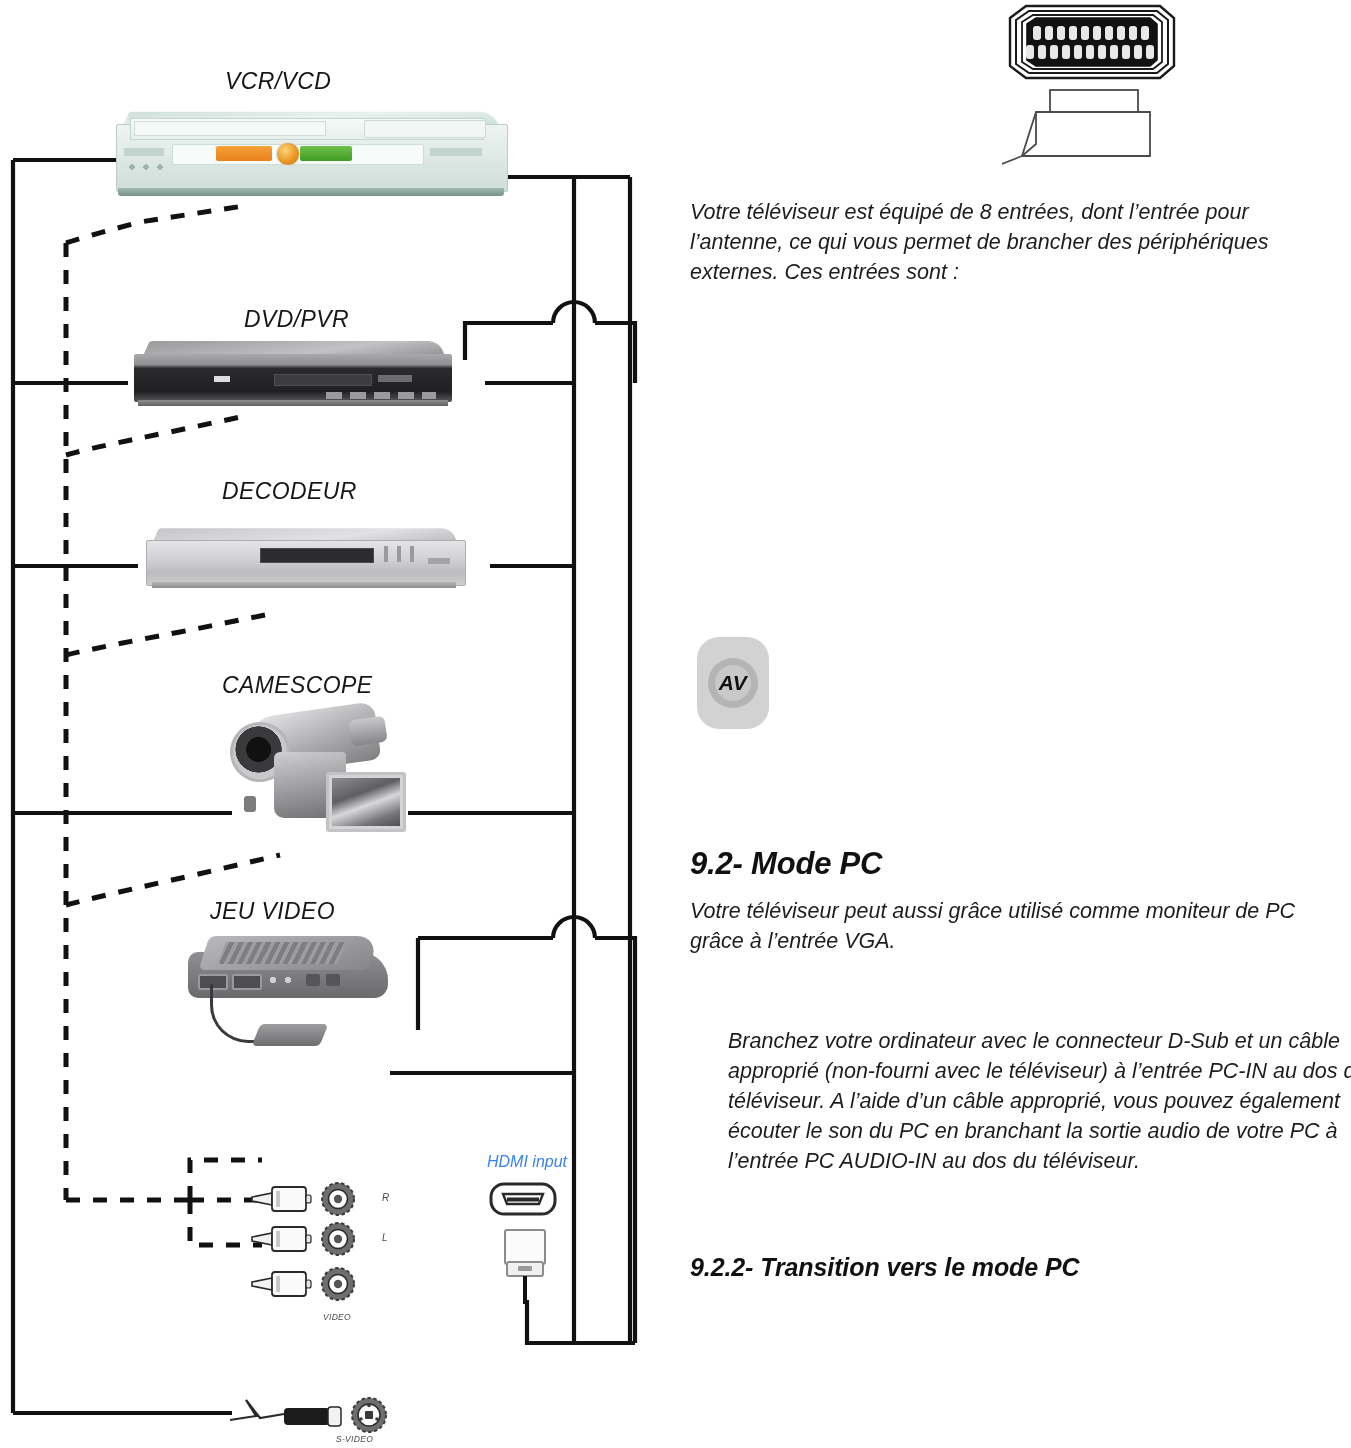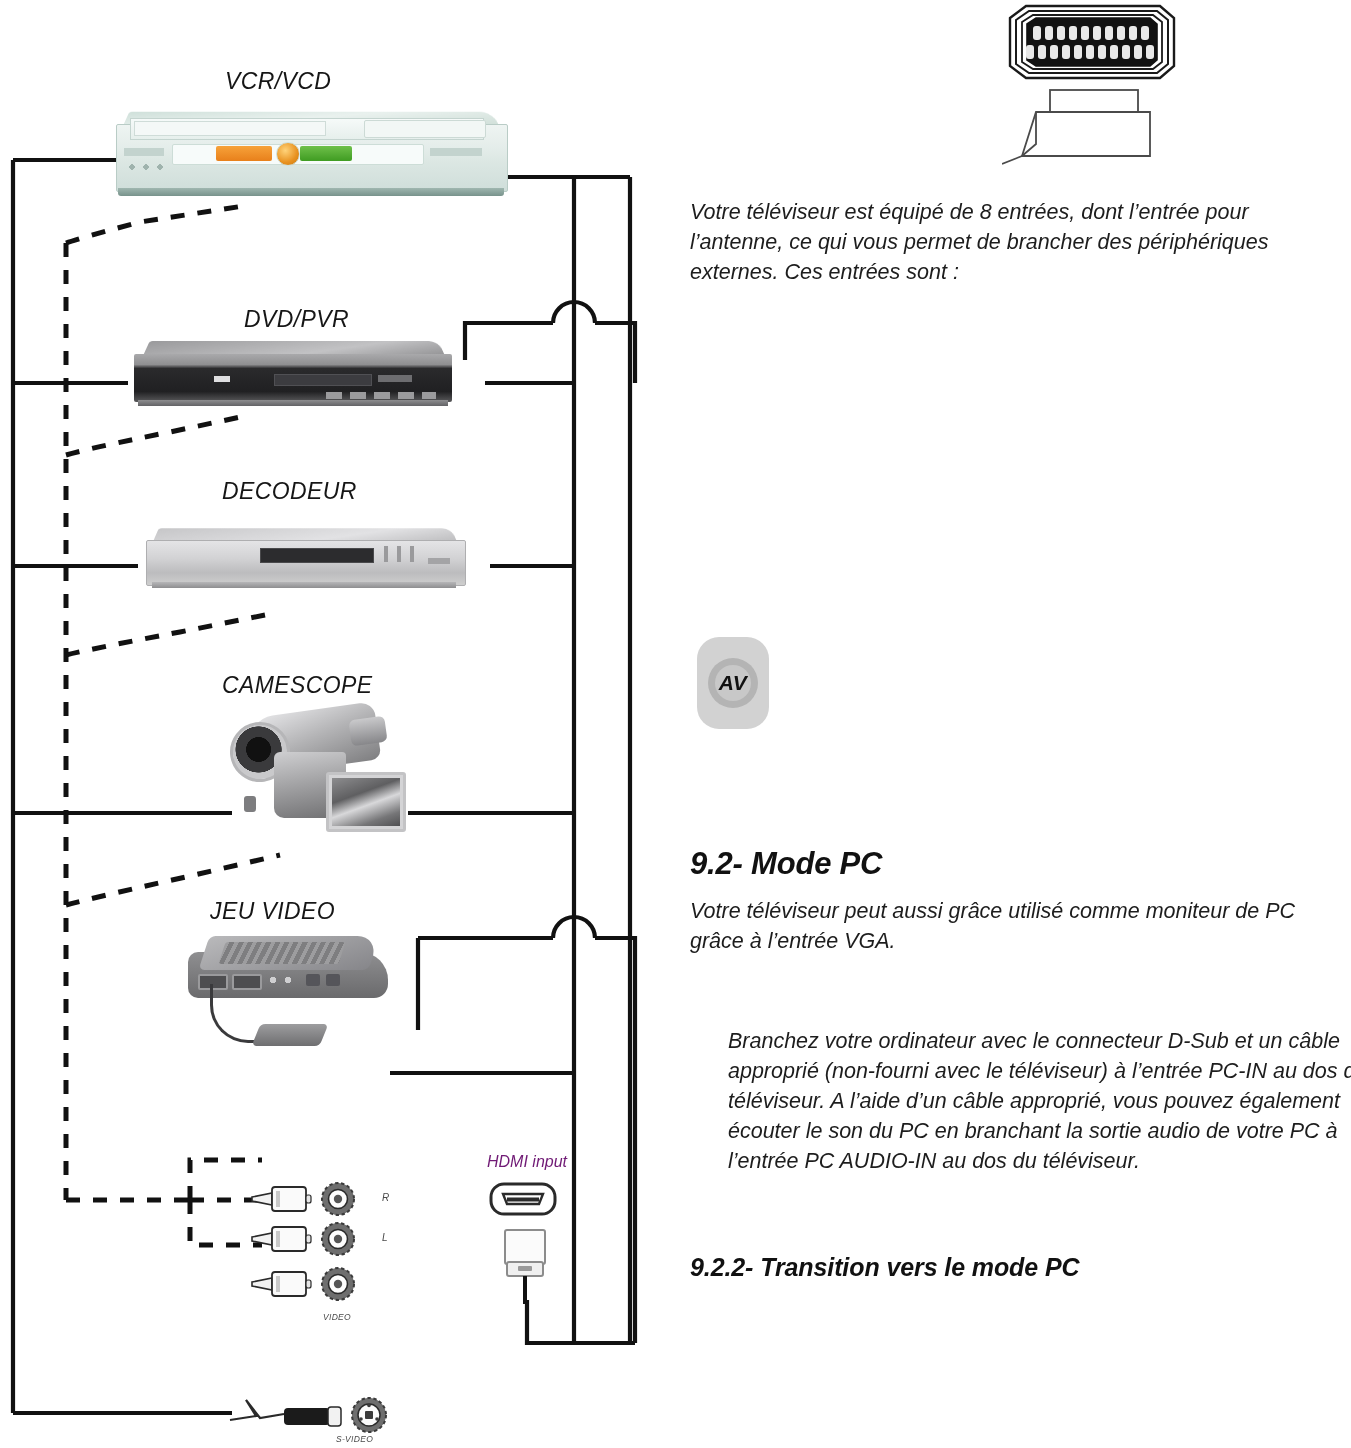--- a/index.html
+++ b/index.html
@@ -135,21 +135,21 @@
 
   
   #scart{position:absolute;left:1002px;top:4px;width:180px;height:170px;}
 
   
   .jackwrap{position:absolute;}
   .rca-lbl{position:absolute;font-size:10px;color:#4a4a4a;}
   .tiny-lbl{position:absolute;font-size:8.5px;color:#4a4a4a;letter-spacing:.3px;}
 
   
-  #hdmi-label{position:absolute;left:487px;top:1153px;font-size:16px;color:#701a75;}
+  #hdmi-label{position:absolute;left:487px;top:1153px;font-size:16px;color:#3b82f6;}
 
   
   #textcol{position:absolute;left:690px;top:0;width:655px;height:1448px;}
   #textcol p{margin:0;font-size:21.5px;line-height:30px;color:#1d1d1d;}
   .para{position:absolute;width:650px;}
   .listline{font-size:21.5px;line-height:29.5px;color:#1d1d1d;}
   h2.head{margin:0;font-size:31px;font-weight:bold;letter-spacing:-.2px;color:#111;}
   h3.head3{margin:0;font-size:25px;font-weight:bold;letter-spacing:-.1px;color:#111;}
 
   

